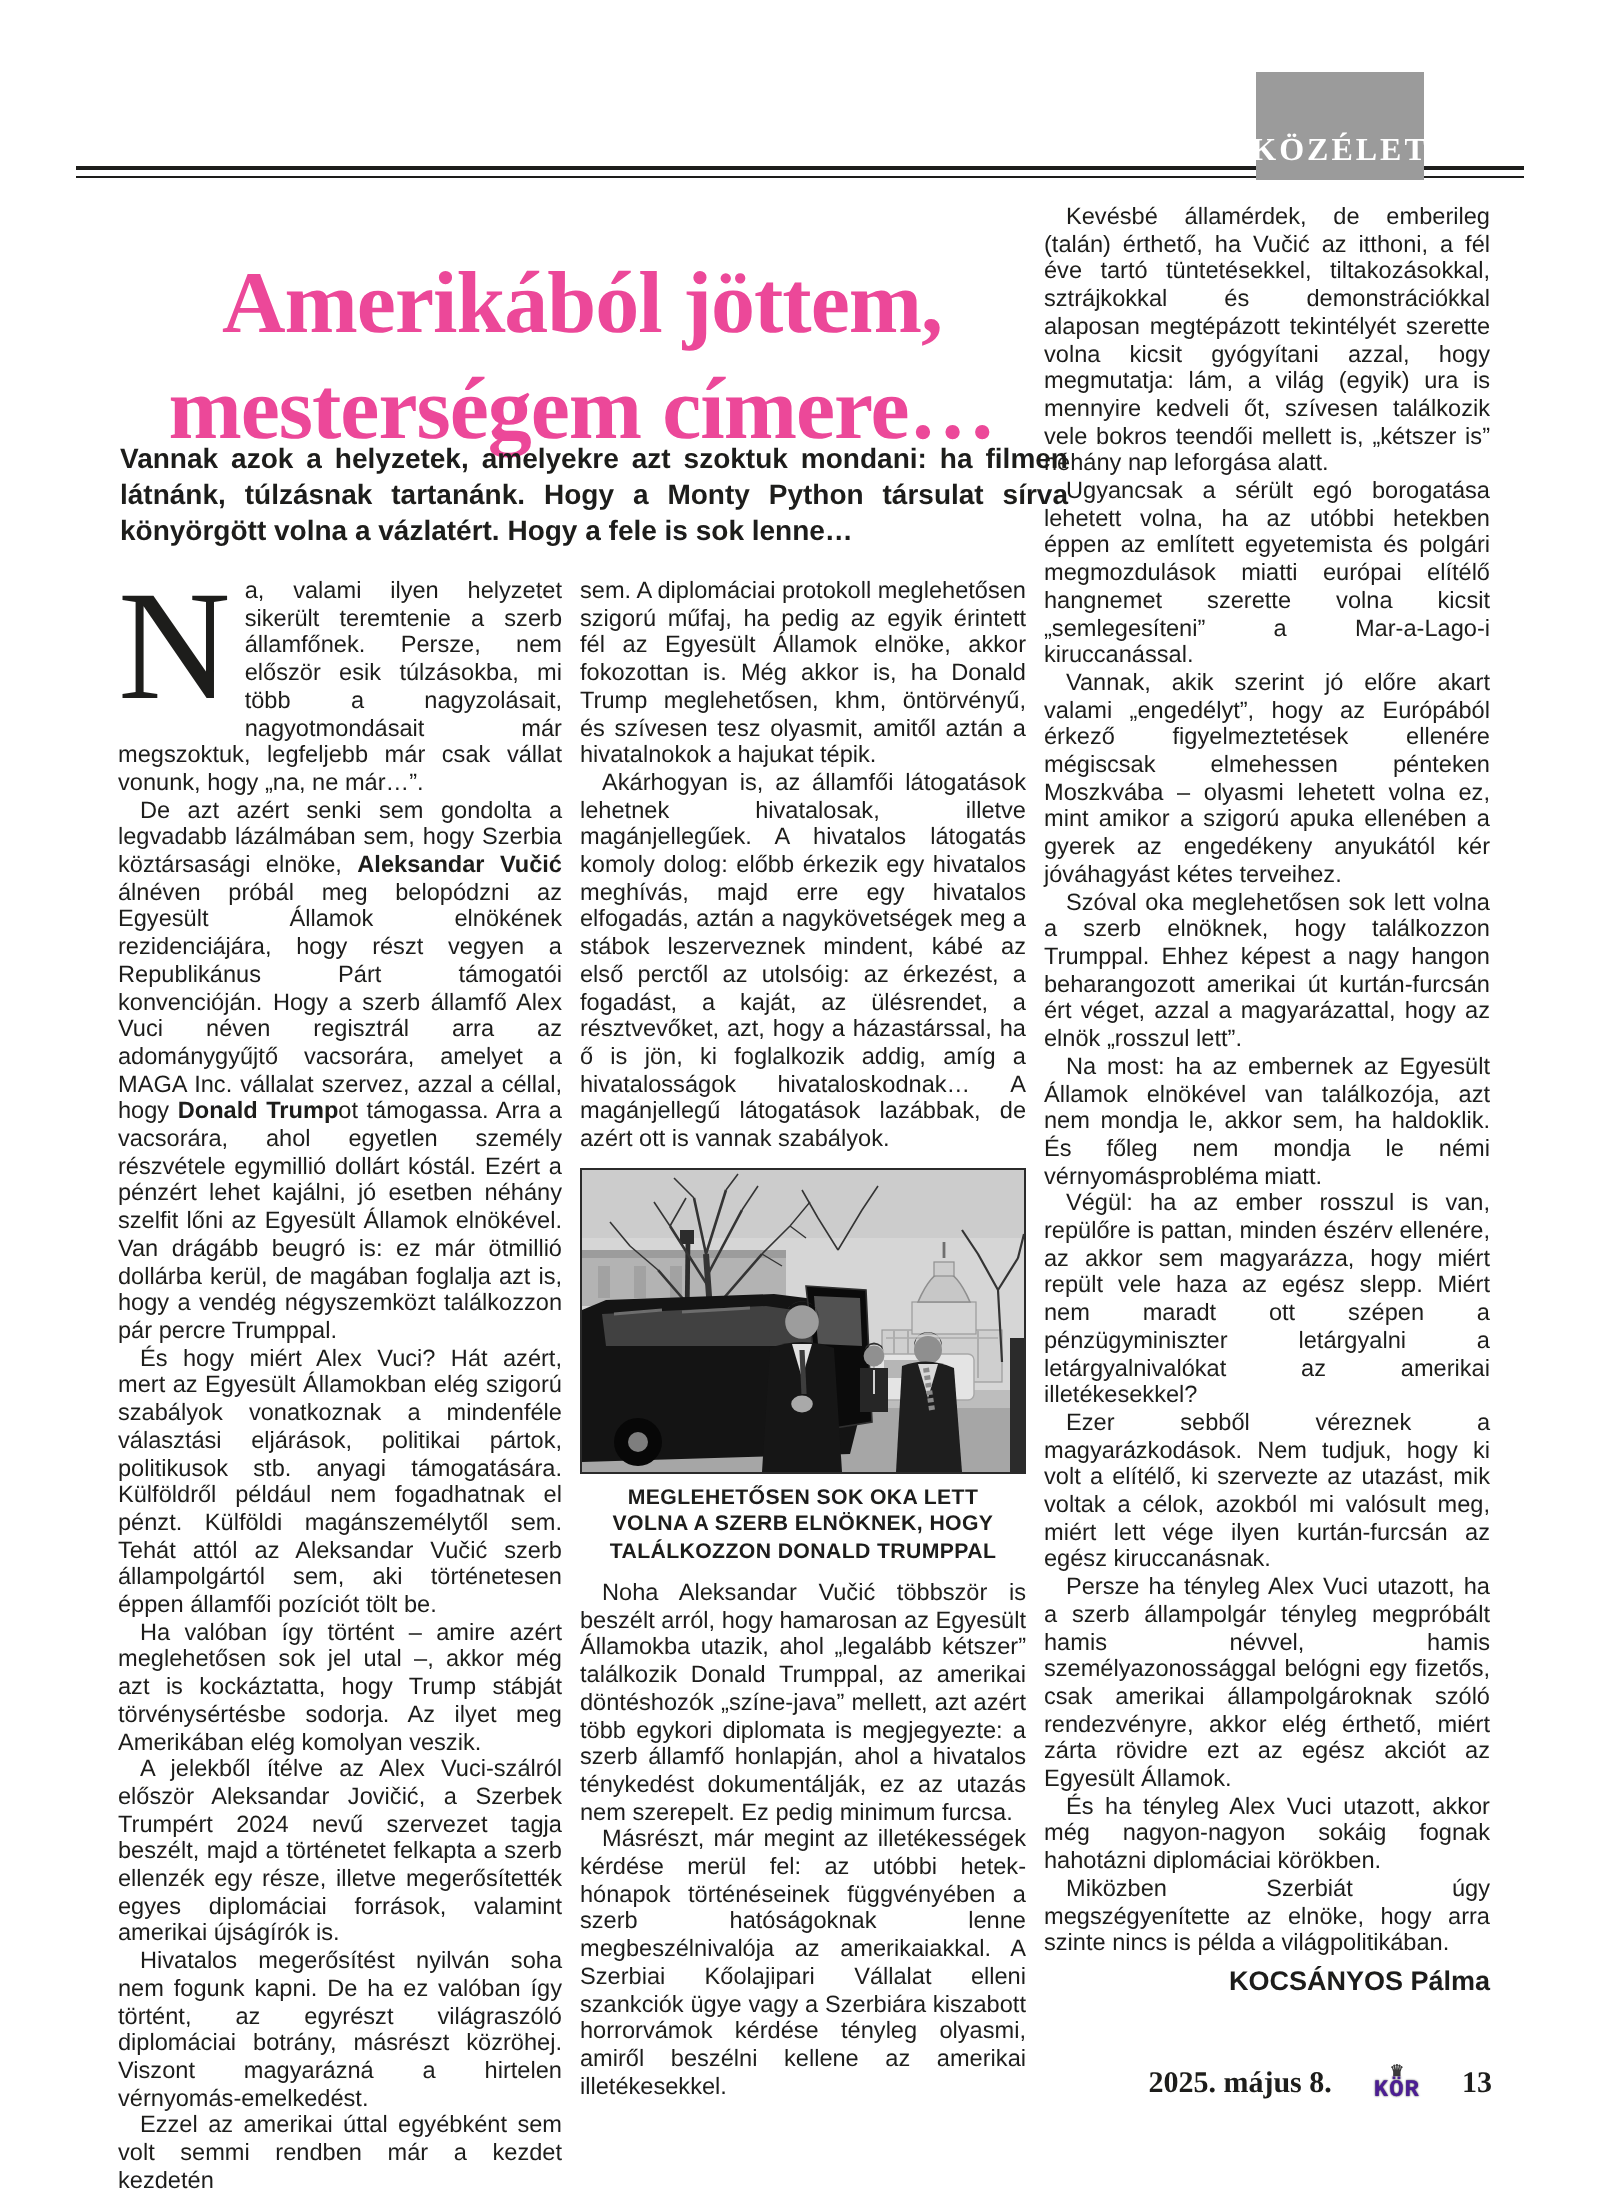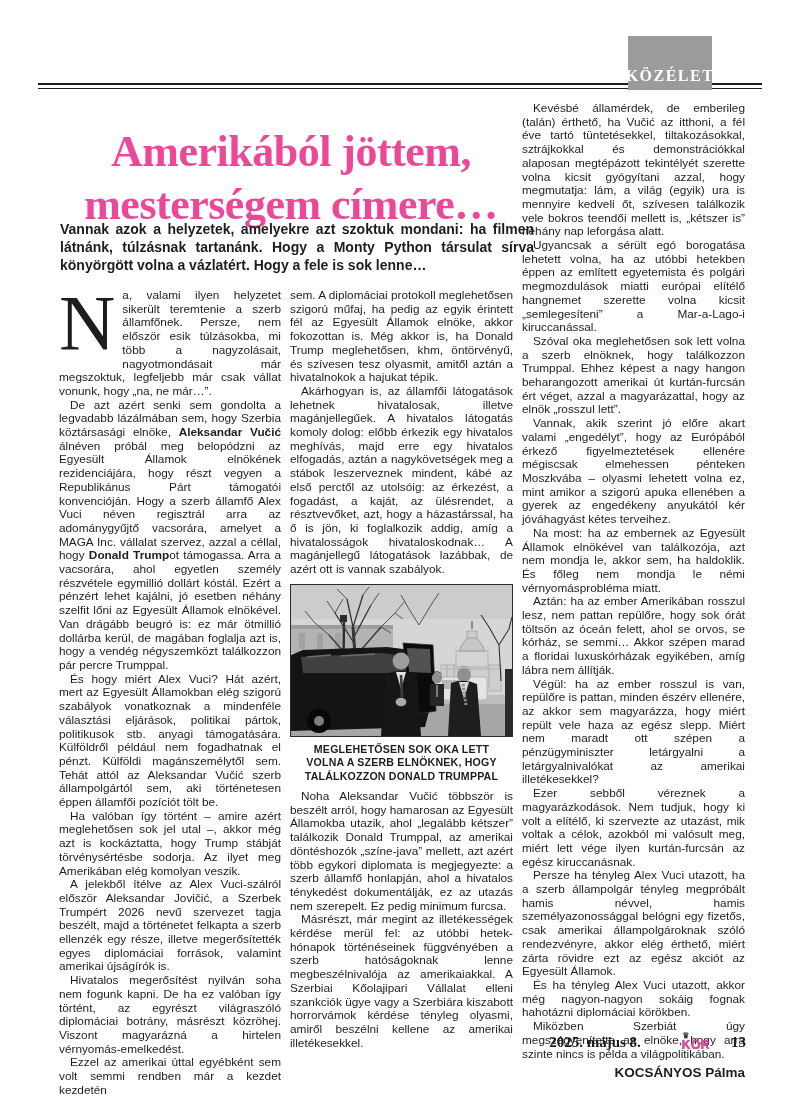--- a/index.html
+++ b/index.html
@@ -28,23 +28,23 @@
   .photo-frame{margin:7px 0 6px 0;border:1px solid #2b2b2b;height:151px;overflow:hidden;
                background:#d6d6d6;}
   .photo-frame svg{display:block;}
   .photo-caption{margin:4px auto 7px auto;max-width:204px;text-align:center;font-weight:bold;
                  font-size:10.6px;line-height:13.4px;letter-spacing:0.2px;}
   .byline{margin-top:5px;text-align:right;font-weight:bold;font-size:13.5px;}
   .footer{position:absolute;top:1032px;right:54px;display:flex;align-items:flex-end;gap:21px;
           font-family:"Liberation Serif",serif;font-weight:bold;font-size:15px;color:#1d1d1b;}
   .kor-logo{display:inline-flex;flex-direction:column;align-items:center;line-height:1;}
   .kor-crown{font-size:8px;line-height:7px;color:#3a3a3a;}
-  .kor-text{font-family:Liberation Sans, sans-serif;font-weight:bold;font-size:12px;
-            letter-spacing:0.5px;color:#ec4899;
-            text-shadow:0 0 1px #2a2a2a;margin-left:20px;}
+  .kor-text{font-family:Liberation Mono, monospace;font-weight:bold;font-size:12px;
+            letter-spacing:0.5px;color:#4c1d95;
+            text-shadow:0 0 1px #2a2a2a;}
 </style>
 </head>
 <body>
 
 <div class="page">
 
   <div class="top-rule"></div>
 
   <div class="section-tab">
     <span>KÖZÉLET</span>
@@ -55,21 +55,21 @@
     <div>mesterségem címere…</div>
   </h1>
 
   <div class="lede">Vannak azok a helyzetek, amelyekre azt szoktuk mondani: ha filmen látnánk, túlzásnak tartanánk. Hogy a Monty Python társulat sírva könyörgött volna a vázlatért. Hogy a fele is sok lenne…</div>
 
   <div class="col col1">
       <p class="body-p noindent"><span class="dropcap">N</span><span>a, valami ilyen helyzetet sikerült teremtenie a szerb államfőnek. Persze, nem először esik túlzásokba, mi több a nagyzolásait, nagyotmondásait már megszoktuk, legfeljebb már csak vállat vonunk, hogy „na, ne már…”.</span></p>
       <p class="body-p"><span>De azt azért senki sem gondolta a legvadabb lázálmában sem, hogy Szerbia köztársasági elnöke, </span><b>Aleksandar Vučić</b><span> álnéven próbál meg belopódzni az Egyesült Államok elnökének rezidenciájára, hogy részt vegyen a Republikánus Párt támogatói konvencióján. Hogy a szerb államfő Alex Vuci néven regisztrál arra az adománygyűjtő vacsorára, amelyet a MAGA Inc. vállalat szervez, azzal a céllal, hogy </span><b>Donald Trump</b><span>ot támogassa. Arra a vacsorára, ahol egyetlen személy részvétele egymillió dollárt kóstál. Ezért a pénzért lehet kajálni, jó esetben néhány szelfit lőni az Egyesült Államok elnökével. Van drágább beugró is: ez már ötmillió dollárba kerül, de magában foglalja azt is, hogy a vendég négyszemközt találkozzon pár percre Trumppal.</span></p>
       <p class="body-p"><span>És hogy miért Alex Vuci? Hát azért, mert az Egyesült Államokban elég szigorú szabályok vonatkoznak a mindenféle választási eljárások, politikai pártok, politikusok stb. anyagi támogatására. Külföldről például nem fogadhatnak el pénzt. Külföldi magánszemélytől sem. Tehát attól az Aleksandar Vučić szerb állampolgártól sem, aki történetesen éppen államfői pozíciót tölt be.</span></p>
       <p class="body-p"><span>Ha valóban így történt – amire azért meglehetősen sok jel utal –, akkor még azt is kockáztatta, hogy Trump stábját törvénysértésbe sodorja. Az ilyet meg Amerikában elég komolyan veszik.</span></p>
-      <p class="body-p"><span>A jelekből ítélve az Alex Vuci-szálról először Aleksandar Jovičić, a Szerbek Trumpért 2026 nevű szervezet tagja beszélt, majd a történetet felkapta a szerb ellenzék egy része, illetve megerősítették egyes diplomáciai források, valamint amerikai újságírók is.</span></p>
+      <p class="body-p"><span>A jelekből ítélve az Alex Vuci-szálról először Aleksandar Jovičić, a Szerbek Trumpért 2024 nevű szervezet tagja beszélt, majd a történetet felkapta a szerb ellenzék egy része, illetve megerősítették egyes diplomáciai források, valamint amerikai újságírók is.</span></p>
       <p class="body-p"><span>Hivatalos megerősítést nyilván soha nem fogunk kapni. De ha ez valóban így történt, az egyrészt világraszóló diplomáciai botrány, másrészt közröhej. Viszont magyarázná a hirtelen vérnyomás-emelkedést.</span></p>
       <p class="body-p"><span>Ezzel az amerikai úttal egyébként sem volt semmi rendben már a kezdet kezdetén</span></p>
     </div>
 
   <div class="col col2">
     <div>
         <p class="body-p noindent"><span>sem. A diplomáciai protokoll meglehetősen szigorú műfaj, ha pedig az egyik érintett fél az Egyesült Államok elnöke, akkor fokozottan is. Még akkor is, ha Donald Trump meglehetősen, khm, öntörvényű, és szívesen tesz olyasmit, amitől aztán a hivatalnokok a hajukat tépik.</span></p>
         <p class="body-p"><span>Akárhogyan is, az államfői látogatások lehetnek hivatalosak, illetve magánjellegűek. A hivatalos látogatás komoly dolog: előbb érkezik egy hivatalos meghívás, majd erre egy hivatalos elfogadás, aztán a nagykövetségek meg a stábok leszerveznek mindent, kábé az első perctől az utolsóig: az érkezést, a fogadást, a kaját, az ülésrendet, a résztvevőket, azt, hogy a házastárssal, ha ő is jön, ki foglalkozik addig, amíg a hivatalosságok hivataloskodnak… A magánjellegű látogatások lazábbak, de azért ott is vannak szabályok.</span></p>
       </div>
 
@@ -147,24 +147,23 @@
     <div>
         <p class="body-p"><span>Noha Aleksandar Vučić többször is beszélt arról, hogy hamarosan az Egyesült Államokba utazik, ahol „legalább kétszer” találkozik Donald Trumppal, az amerikai döntéshozók „színe-java” mellett, azt azért több egykori diplomata is megjegyezte: a szerb államfő honlapján, ahol a hivatalos ténykedést dokumentálják, ez az utazás nem szerepelt. Ez pedig minimum furcsa.</span></p>
         <p class="body-p"><span>Másrészt, már megint az illetékességek kérdése merül fel: az utóbbi hetek-hónapok történéseinek függvényében a szerb hatóságoknak lenne megbeszélnivalója az amerikaiakkal. A Szerbiai Kőolajipari Vállalat elleni szankciók ügye vagy a Szerbiára kiszabott horrorvámok kérdése tényleg olyasmi, amiről beszélni kellene az amerikai illetékesekkel.</span></p>
       </div>
   </div>
 
   <div class="col col3">
     <div>
         <p class="body-p"><span>Kevésbé államérdek, de emberileg (talán) érthető, ha Vučić az itthoni, a fél éve tartó tüntetésekkel, tiltakozásokkal, sztrájkokkal és demonstrációkkal alaposan megtépázott tekintélyét szerette volna kicsit gyógyítani azzal, hogy megmutatja: lám, a világ (egyik) ura is mennyire kedveli őt, szívesen találkozik vele bokros teendői mellett is, „kétszer is” néhány nap leforgása alatt.</span></p>
         <p class="body-p"><span>Ugyancsak a sérült egó borogatása lehetett volna, ha az utóbbi hetekben éppen az említett egyetemista és polgári megmozdulások miatti európai elítélő hangnemet szerette volna kicsit „semlegesíteni” a Mar-a-Lago-i kiruccanással.</span></p>
+        <p class="body-p"><span>Vannak, akik szerint jó előre akart valami „engedélyt”, hogy az Európából érkező figyelmeztetések ellenére mégiscsak elmehessen pénteken Moszkvába – olyasmi lehetett volna ez, mint amikor a szigorú apuka ellenében a gyerek az engedékeny anyukától kér jóváhagyást kétes terveihez.</span></p>
         <p class="body-p"><span>Szóval oka meglehetősen sok lett volna a szerb elnöknek, hogy találkozzon Trumppal. Ehhez képest a nagy hangon beharangozott amerikai út kurtán-furcsán ért véget, azzal a magyarázattal, hogy az elnök „rosszul lett”.</span></p>
-        <p class="body-p"><span>Vannak, akik szerint jó előre akart valami „engedélyt”, hogy az Európából érkező figyelmeztetések ellenére mégiscsak elmehessen pénteken Moszkvába – olyasmi lehetett volna ez, mint amikor a szigorú apuka ellenében a gyerek az engedékeny anyukától kér jóváhagyást kétes terveihez.</span></p>
         <p class="body-p"><span>Na most: ha az embernek az Egyesült Államok elnökével van találkozója, azt nem mondja le, akkor sem, ha haldoklik. És főleg nem mondja le némi vérnyomásprobléma miatt.</span></p>
-        <p class="body-p"><span>Aztán: ha az ember Amerikában rosszul lesz, nem pattan repülőre, hogy sok órát töltsön az óceán felett, ahol se orvos, se kórház, se semmi… Akkor szépen marad a floridai luxuskórházak egyikében, amíg lábra nem állítják.</span></p>
         <p class="body-p"><span>Végül: ha az ember rosszul is van, repülőre is pattan, minden észérv ellenére, az akkor sem magyarázza, hogy miért repült vele haza az egész slepp. Miért nem maradt ott szépen a pénzügyminiszter letárgyalni a letárgyalnivalókat az amerikai illetékesekkel?</span></p>
         <p class="body-p"><span>Ezer sebből véreznek a magyarázkodások. Nem tudjuk, hogy ki volt a elítélő, ki szervezte az utazást, mik voltak a célok, azokból mi valósult meg, miért lett vége ilyen kurtán-furcsán az egész kiruccanásnak.</span></p>
         <p class="body-p"><span>Persze ha tényleg Alex Vuci utazott, ha a szerb állampolgár tényleg megpróbált hamis névvel, hamis személyazonossággal belógni egy fizetős, csak amerikai állampolgároknak szóló rendezvényre, akkor elég érthető, miért zárta rövidre ezt az egész akciót az Egyesült Államok.</span></p>
         <p class="body-p"><span>És ha tényleg Alex Vuci utazott, akkor még nagyon-nagyon sokáig fognak hahotázni diplomáciai körökben.</span></p>
         <p class="body-p"><span>Miközben Szerbiát úgy megszégyenítette az elnöke, hogy arra szinte nincs is példa a világpolitikában.</span></p>
       </div>
     <div class="byline">KOCSÁNYOS Pálma</div>
   </div>
 
   <div class="footer">

